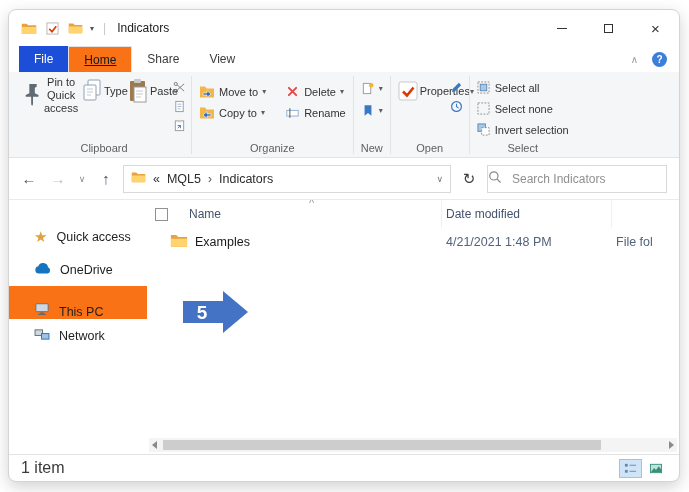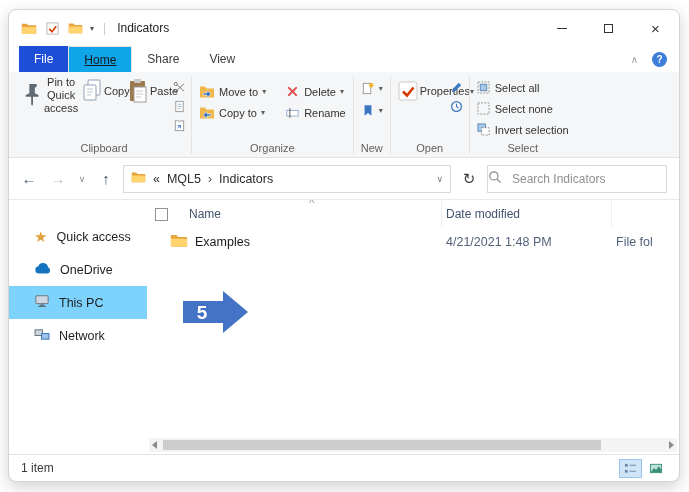--- a/index.html
+++ b/index.html
@@ -28,21 +28,21 @@
   .win-controls { margin-left: auto; display: flex; align-self: stretch; }
   .wc { width: 47px; display: flex; align-items: center; justify-content: center; color: #333; cursor: default; }
   .glyph-min { width: 10px; border-bottom: 1px solid #333; height: 1px; display: block; }
   .glyph-max { width: 9px; height: 9px; border: 1px solid #333; display: block; }
   .glyph-close { font-size: 15px; line-height: 1; color: #333; }
 
   
   .tabrow { height: 26px; display: flex; align-items: stretch; padding-left: 10px; flex: none; }
   .tab { padding: 0 15px; display: flex; align-items: center; font-size: 12px; color: #3c3c3c; }
   .tab-file { background: #1d4ed8; color: #fff; }
-  .tab-active { background: #0ea5e9; border: 1px solid #e3e3e3; border-bottom: none; color: #17171c; text-decoration: underline; }
+  .tab-active { background: #f97316; border: 1px solid #e3e3e3; border-bottom: none; color: #17171c; text-decoration: underline; }
   .tabrow-right { margin-left: auto; display: flex; align-items: center; gap: 14px; padding-right: 12px; }
   .rib-collapse { color: #9a9a9a; font-size: 10px; }
   .help-btn { width: 15px; height: 15px; border-radius: 50%; background: #3d7edb; color: #fff;
               font-size: 10px; font-weight: bold; display: flex; align-items: center; justify-content: center; }
 
   
   .ribbon { height: 86px; background: #f5f6f7; border-bottom: 1px solid #e3e3e3;
             display: flex; align-items: stretch; padding: 1px 2px 0 8px; flex: none; }
   .rgroup { display: flex; flex-direction: column; padding: 0 5px; }
   .rgroup-content { flex: 1; display: flex; align-items: flex-start; gap: 2px; }
@@ -78,21 +78,21 @@
                gap: 10px; padding: 0 0; }
   .search-input { border: none; outline: none; flex: 1; min-width: 0; font-size: 12px; color: #333;
                   font-family: "Liberation Sans", "DejaVu Sans", sans-serif; }
   .search-input::placeholder { color: #8f8f8f; }
 
   
   .main { flex: 1; display: flex; min-height: 0; }
   .sidebar { width: 138px; padding-top: 20px; flex: none; }
   .snav { display: flex; align-items: center; gap: 9px; height: 33px; padding-left: 25px;
           font-size: 12.5px; color: #1f1f1f; }
-  .snav.selected { background: #7dd3fc; }
+  .snav.selected { background: #f97316; align-items: flex-end; }
   .star-ic { color: #dfa33d; font-size: 15px; line-height: 1; }
 
   .filepane { flex: 1; position: relative; min-width: 0; overflow: hidden; }
   .lheader { display: flex; align-items: center; height: 28px; font-size: 12px; color: #42536e;
              position: relative; }
   .col-name { width: 295px; display: flex; align-items: center; gap: 21px; padding-left: 8px;
               border-right: 1px solid #f0f0f0; height: 100%; }
   .hdr-check { width: 13px; height: 13px; border: 1px solid #919191; background: #fff; flex: none; }
   .sort-caret { position: absolute; left: 162px; top: -3px; color: #9a9a9a; font-size: 11px; }
   .col-date { width: 170px; padding-left: 4px; border-right: 1px solid #f0f0f0; height: 100%;
@@ -109,21 +109,21 @@
   .hscroll { position: absolute; left: 2px; right: 2px; bottom: 2px; height: 14px;
              background: #f4f4f4; display: flex; align-items: center; padding: 0 3px; }
   .tri-left { width: 0; height: 0; border-top: 4px solid transparent; border-bottom: 4px solid transparent;
               border-right: 5px solid #8a8a8a; }
   .tri-right { width: 0; height: 0; border-top: 4px solid transparent; border-bottom: 4px solid transparent;
                border-left: 5px solid #8a8a8a; margin-left: auto; }
   .hthumb { height: 10px; background: #cdcdcd; width: 84%; margin-left: 6px; }
 
   
   .statusbar { height: 27px; border-top: 1px solid #e3e3e3; display: flex; align-items: center;
-               padding: 0 12px 0 12px; font-size: 12px; color: #3a3a3a; flex: none; }
+               padding: 0 12px 0 12px; font-size: 16px; color: #3a3a3a; flex: none; }
   .views { margin-left: auto; display: flex; gap: 2px; }
   .viewbtn { width: 23px; height: 19px; display: flex; align-items: center; justify-content: center; }
   .viewbtn.active { background: #cfe4f7; border: 1px solid #9cc3e8; }
 </style>
 </head>
 <body>
 
 <div class="window">
 
   <div class="titlebar">
@@ -185,21 +185,21 @@
           <span>Pin to Quick access</span>
         </div>
         <div class="bigbtn narrow">
           <span class="bicon">
             <svg width="24" height="26" viewBox="0 0 24 26">
                 <rect x="8" y="2" width="12" height="15" rx="1" fill="#fff" stroke="#8fa0b5"></rect>
                 <rect x="4" y="7" width="12" height="15" rx="1" fill="#fff" stroke="#8fa0b5"></rect>
                 <path d="M7 11h6M7 14h6M7 17h4" stroke="#bcC7d4"></path>
               </svg>
           </span>
-          <span>Copy</span>
+          <span>Type</span>
         </div>
         <div class="bigbtn narrow">
           <span class="bicon">
             <svg width="24" height="26" viewBox="0 0 24 26">
                 <rect x="4" y="3" width="15" height="20" rx="1" fill="#9c7a4e"></rect>
                 <rect x="8" y="1" width="7" height="4" rx="1" fill="#c9c9c9"></rect>
                 <rect x="8" y="9" width="12" height="15" fill="#fff" stroke="#9a9a9a"></rect>
                 <path d="M10 13h7M10 16h7M10 19h5" stroke="#c9c9c9"></path>
               </svg>
           </span>

